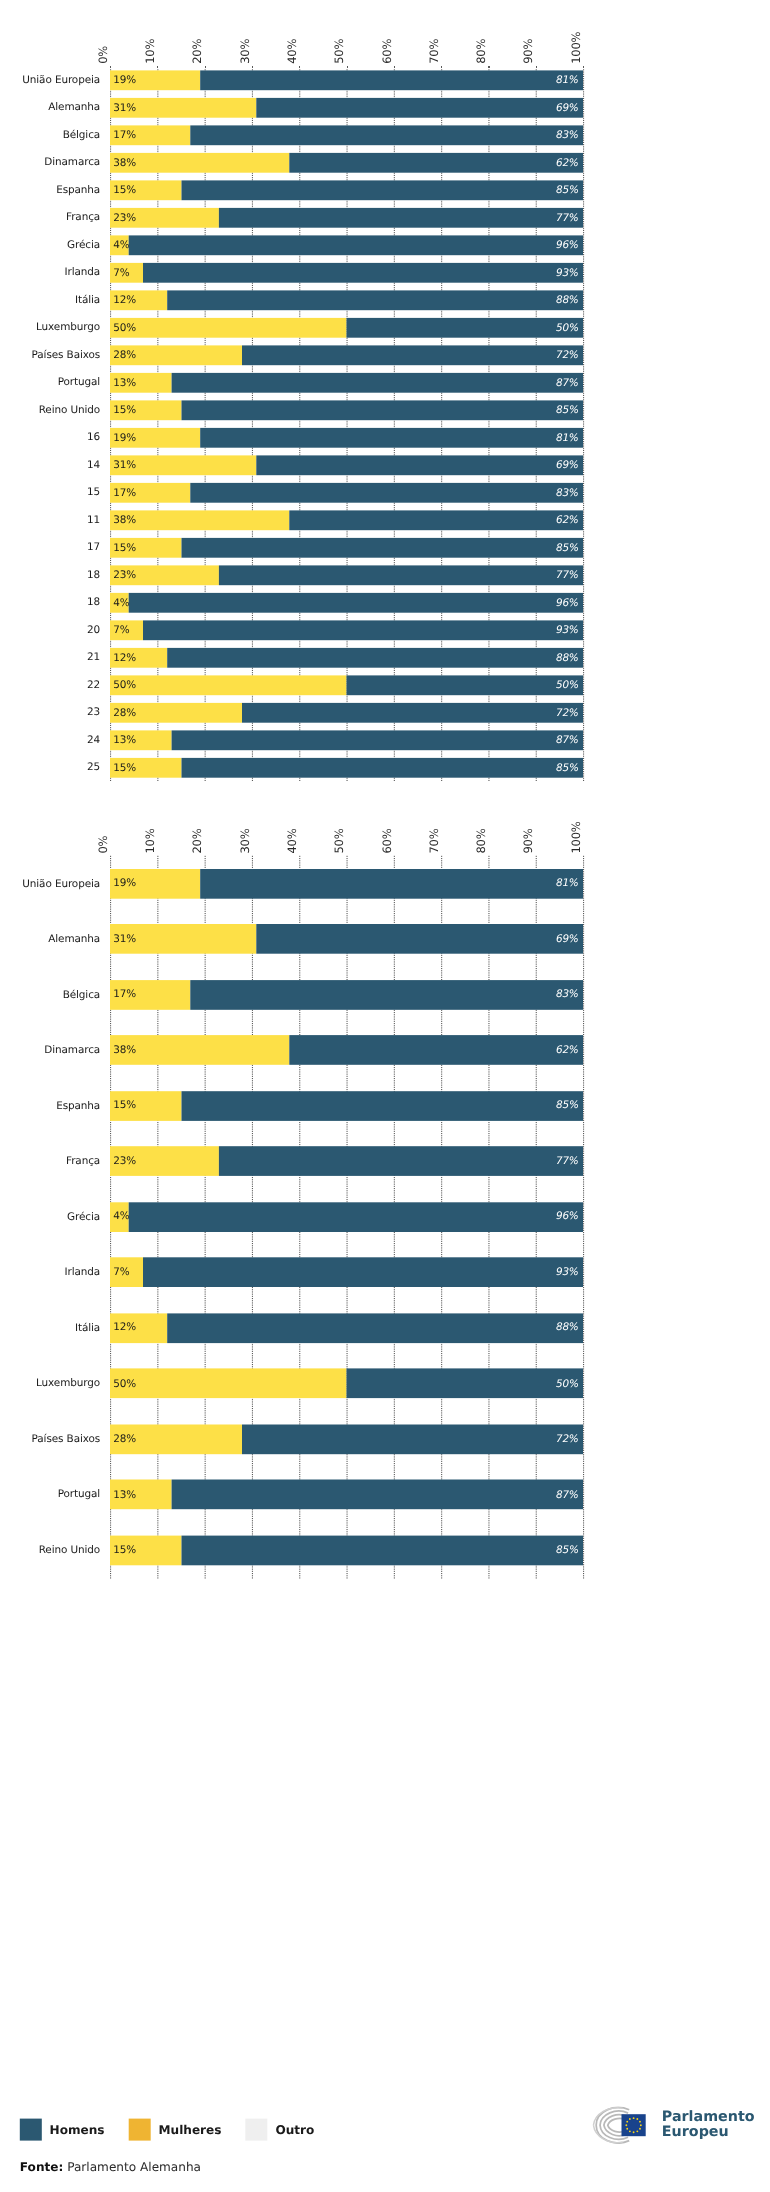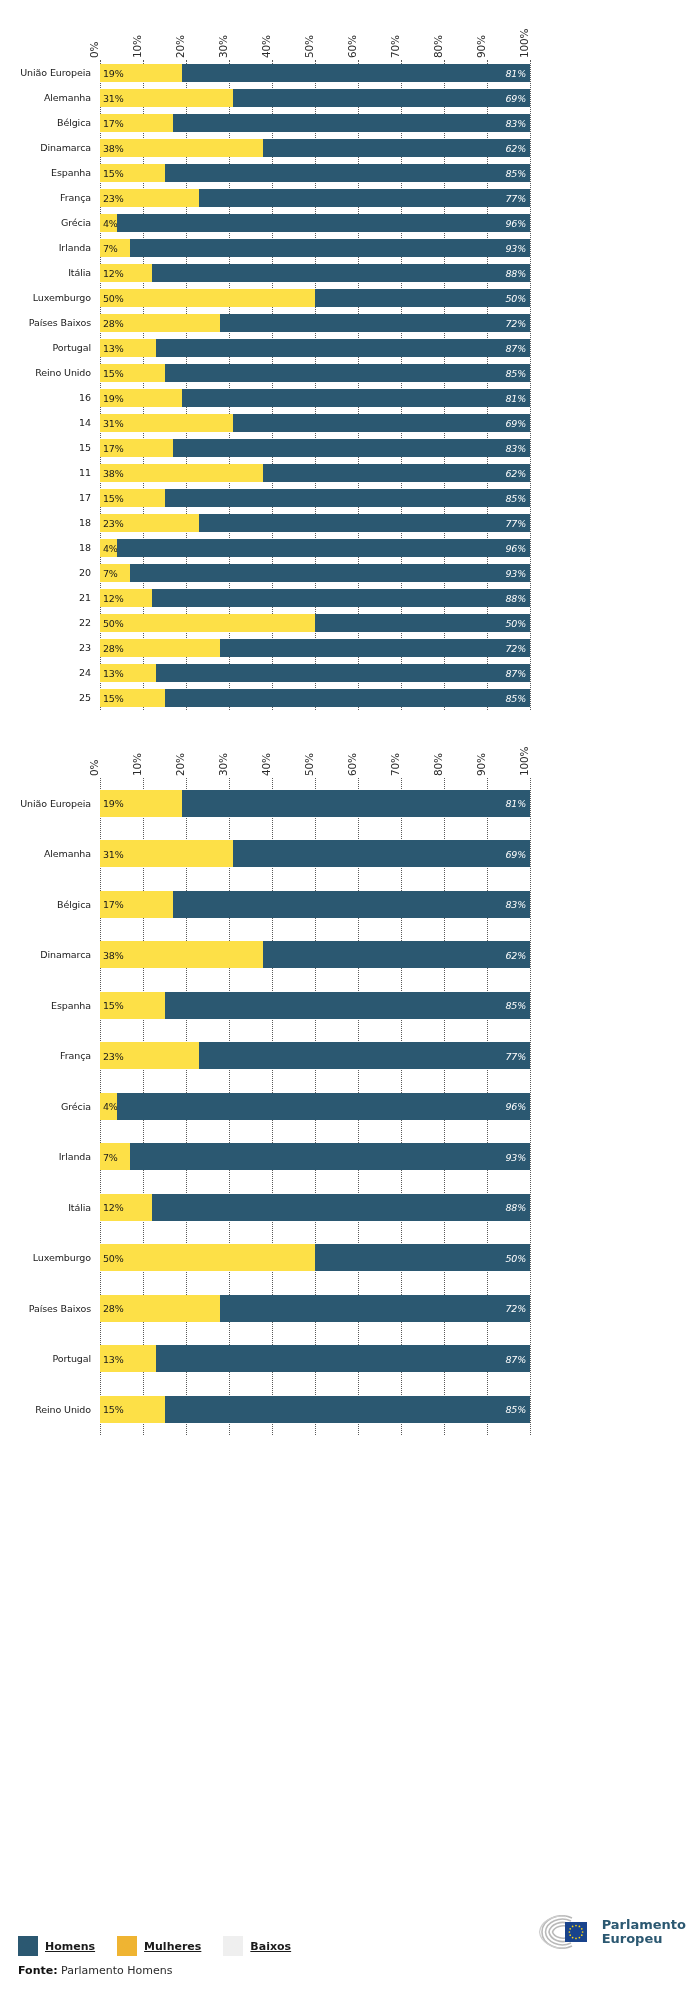--- a/index.html
+++ b/index.html
@@ -125,22 +125,21 @@
   .footer {
     position: absolute;
     left: 0; right: 0;
     bottom: 16px;
     padding: 0 18px;
   }
   .legend {
     display: flex;
     align-items: center;
     gap: 0px;
-    margin-bottom: 8px;
-    text-decoration: underline;
+    margin-bottom: 18px;
   }
   .legend-item {
     display: flex;
     align-items: center;
     margin-right: 22px;
   }
   .legend-swatch {
     width: 20px; height: 20px;
     margin-right: 7px;
     flex: none;
@@ -720,26 +719,26 @@
       <div class="legend-item">
         <span class="legend-swatch" style="background: rgb(43, 88, 113);"></span>
         <span class="legend-text">Homens</span>
       </div>
       <div class="legend-item">
         <span class="legend-swatch" style="background: rgb(239, 180, 50);"></span>
         <span class="legend-text">Mulheres</span>
       </div>
       <div class="legend-item">
         <span class="legend-swatch" style="background: rgb(239, 239, 239);"></span>
-        <span class="legend-text">Baixos</span>
+        <span class="legend-text">Outro</span>
       </div>
     </div>
   <div class="source">
     <b>Fonte:</b>
-    <span>Parlamento Homens</span>
+    <span>Parlamento Alemanha</span>
   </div>
   <div class="brand">
     <span class="brand-mark">
       <svg viewBox="0 0 60 34" width="60" height="34" aria-hidden="true">
         <g fill="none" stroke="#b9b9b9" stroke-width="1.6">
           <path d="M36 3 A20 16 0 0 0 6 17 A20 16 0 0 0 36 31"></path>
           <path d="M35 6 A17 13.5 0 0 0 9.5 17 A17 13.5 0 0 0 35 28"></path>
           <path d="M34 9 A14 11 0 0 0 13 17 A14 11 0 0 0 34 25"></path>
           <path d="M33 12 A11 8 0 0 0 16.5 17 A11 8 0 0 0 33 22"></path>
         </g>

